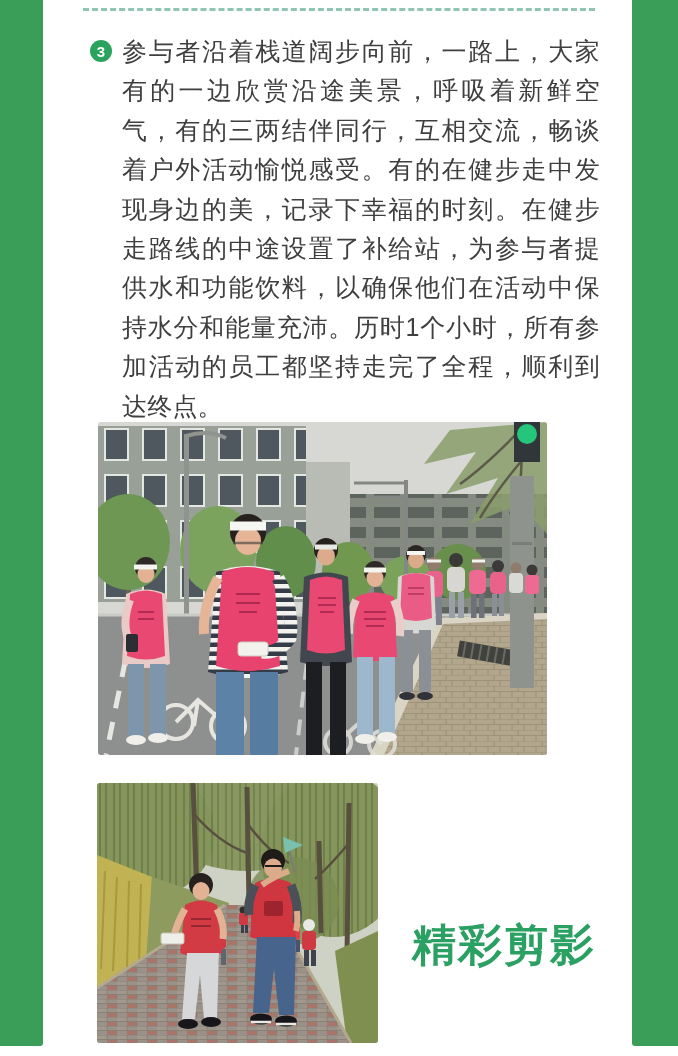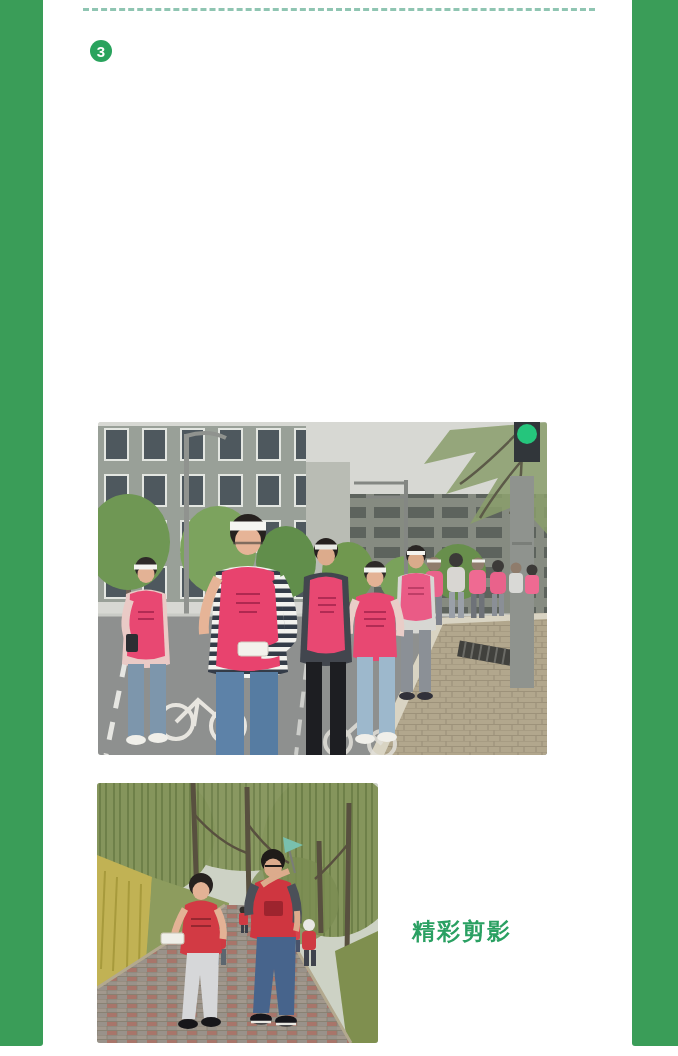--- a/index.html
+++ b/index.html
@@ -61,39 +61,40 @@
     overflow: hidden;
     background: #d7d8d3;
   }
   .photo-street { left: 98px; top: 422px; width: 449px; height: 333px; }
   .photo-park   { left: 97px; top: 783px; width: 281px; height: 260px; }
   .photo svg { display: block; }
   .caption-highlights {
     position: absolute;
     left: 412px;
     top: 916px;
-    font-size: 23px;
+    font-size: 44px;
     font-weight: 600;
     letter-spacing: 2px;
     color: #2aa062;
     white-space: nowrap;
   }
 </style>
 </head>
 <body>
 
 <div class="canvas">
 
   <div class="side-bar left"></div>
   <div class="side-bar right"></div>
 
   <div class="dashed-divider"></div>
 
   <div class="num-badge">3</div>
 
+  <div class="body-paragraph">参与者沿着栈道阔步向前，一路上，大家有的一边欣赏沿途美景，呼吸着新鲜空气，有的三两结伴同行，互相交流，畅谈着户外活动愉悦感受。有的在健步走中发现身边的美，记录下幸福的时刻。在健步走路线的中途设置了补给站，为参与者提供水和功能饮料，以确保他们在活动中保持水分和能量充沛。历时1个小时，所有参加活动的员工都坚持走完了全程，顺利到达终点。</div>
 
   <figure class="photo photo-street" aria-label="员工身穿粉色健步走马甲、头戴白色遮阳帽沿城市街道健步走">
     <svg width="449" height="333" viewBox="0 0 449 333">
       <defs>
         <pattern id="p1win" width="38" height="46" patternUnits="userSpaceOnUse">
           <rect width="38" height="46" fill="#99a098"></rect>
           <rect x="7" y="7" width="23" height="31" fill="#4e585e" stroke="#e3e6e1" stroke-width="2"></rect>
         </pattern>
         <pattern id="p1win2" width="34" height="20" patternUnits="userSpaceOnUse">
           <rect width="34" height="20" fill="#868b81"></rect>

